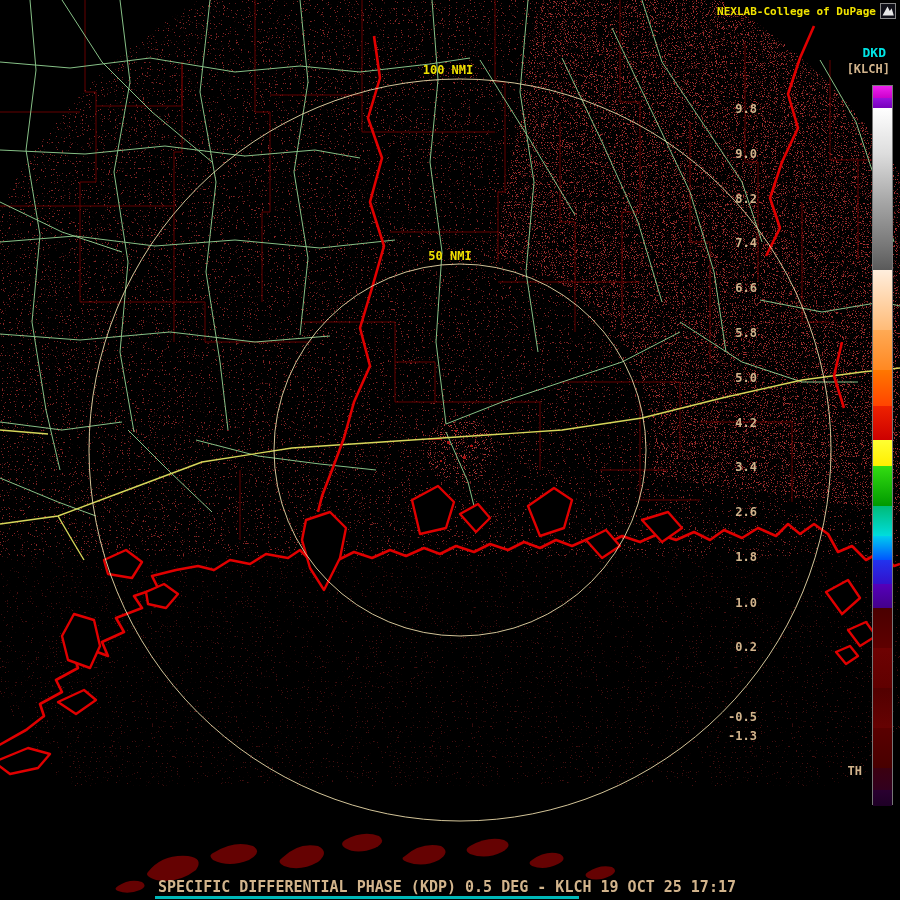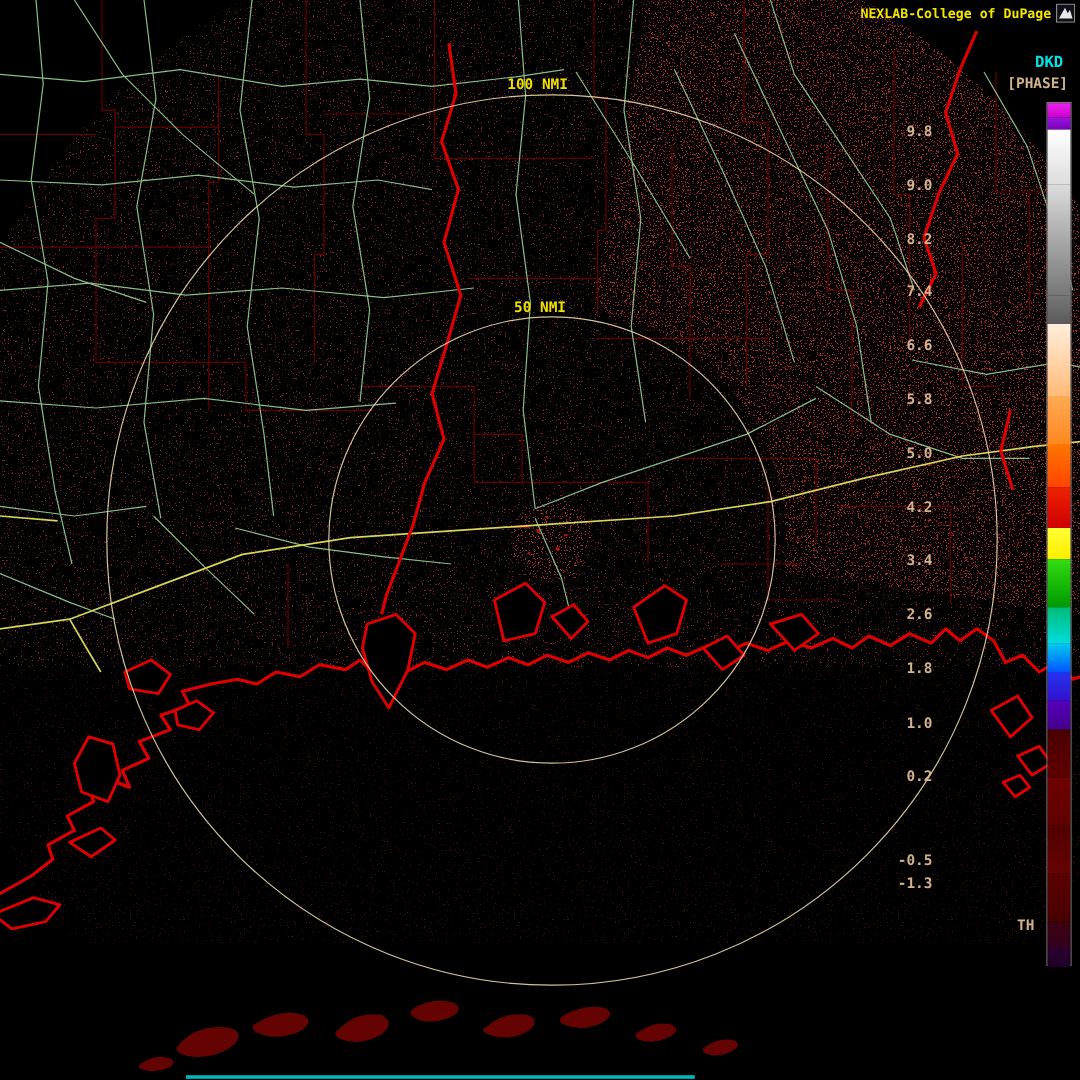--- a/index.html
+++ b/index.html
@@ -5,21 +5,21 @@
   html,body{margin:0;padding:0;background:#000;}
   #stage{position:relative;width:900px;height:900px;background:#000;overflow:hidden;
          font-family:"DejaVu Sans Mono",monospace;}
   .ov{position:absolute;}
   #attribution{top:5px;right:24px;color:#f2e400;font:bold 11px "DejaVu Sans Mono",monospace;letter-spacing:0;text-align:right;}
   #logo{top:3px;right:4px;width:16px;height:16px;}
   #prod-code{top:45px;right:14px;width:70px;text-align:right;color:#00e5e5;font:bold 13px "DejaVu Sans Mono",monospace;}
   #units{top:62px;right:10px;width:80px;text-align:right;color:#d2b48c;font:bold 12px "DejaVu Sans Mono",monospace;}
   #colorbar{top:85px;left:872px;width:21px;height:720px;border:1px solid #777;box-sizing:border-box;}
   #colorbar div{width:100%;}
-  #ticks{top:0;left:0;width:795px;height:900px;pointer-events:none;padding-left:20px;}
+  #ticks{top:0;left:0;width:795px;height:900px;pointer-events:none;}
   .tick{position:absolute;right:38px;width:44px;text-align:right;color:#d2b48c;
         font:bold 12px "DejaVu Sans Mono",monospace;}
   #th-label{top:764px;right:38px;width:44px;text-align:right;color:#d2b48c;font:bold 12px "DejaVu Sans Mono",monospace;}
   #caption{top:878px;left:158px;color:#d2b48c;font:bold 15px "DejaVu Sans Mono",monospace;white-space:pre;}
   #caption-rule{top:896px;left:155px;width:424px;height:3px;background:#00b8b8;}
   svg text{font-family:"DejaVu Sans Mono",monospace;font-weight:bold;}
 </style>
 </head>
 <body>
 
@@ -176,21 +176,21 @@
   <div id="attribution" class="ov">NEXLAB-College of DuPage</div>
 
   <div id="logo" class="ov">
     <svg width="16" height="16" viewBox="0 0 16 16">
       <rect x="0.5" y="0.5" width="15" height="15" fill="#101018" stroke="#888"></rect>
       <path d="M2.5,12.5 L7.5,3.5 L9.8,8 L11.6,5.2 L13.8,12.5 Z" fill="#e8e8e8"></path>
     </svg>
   </div>
 
   <div id="prod-code" class="ov">DKD</div>
-  <div id="units" class="ov">[PHASE]</div>
+  <div id="units" class="ov">[KLCH]</div>
 
   <div id="colorbar" class="ov">
       <div style="height: 12px; background: linear-gradient(rgb(238, 34, 238), rgb(204, 0, 204));"></div>
       <div style="height: 10px; background: linear-gradient(rgb(153, 17, 221), rgb(119, 0, 187));"></div>
       <div style="height: 46px; background: linear-gradient(rgb(255, 255, 255), rgb(221, 221, 221));"></div>
       <div style="height: 46px; background: linear-gradient(rgb(221, 221, 221), rgb(168, 168, 168));"></div>
       <div style="height: 46px; background: linear-gradient(rgb(168, 168, 168), rgb(119, 119, 119));"></div>
       <div style="height: 24px; background: linear-gradient(rgb(119, 119, 119), rgb(90, 90, 90));"></div>
       <div style="height: 20px; background: linear-gradient(rgb(255, 238, 221), rgb(255, 221, 187));"></div>
       <div style="height: 40px; background: linear-gradient(rgb(255, 221, 187), rgb(255, 187, 119));"></div>
@@ -223,15 +223,16 @@
       <div class="tick" style="top: 460.4px;">3.4</div>
       <div class="tick" style="top: 505.2px;">2.6</div>
       <div class="tick" style="top: 550px;">1.8</div>
       <div class="tick" style="top: 596px;">1.0</div>
       <div class="tick" style="top: 639.6px;">0.2</div>
       <div class="tick" style="top: 684.4px; margin-top: 26px;">-0.5</div>
       <div class="tick" style="top: 729.2px;">-1.3</div>
     </div>
   <div id="th-label" class="ov">TH</div>
 
+  <div id="caption" class="ov">SPECIFIC DIFFERENTIAL PHASE (KDP) 0.5 DEG - KLCH 19 OCT 25 17:17</div>
   <div id="caption-rule" class="ov"></div>
 
 </div>
 
 </body></html>

